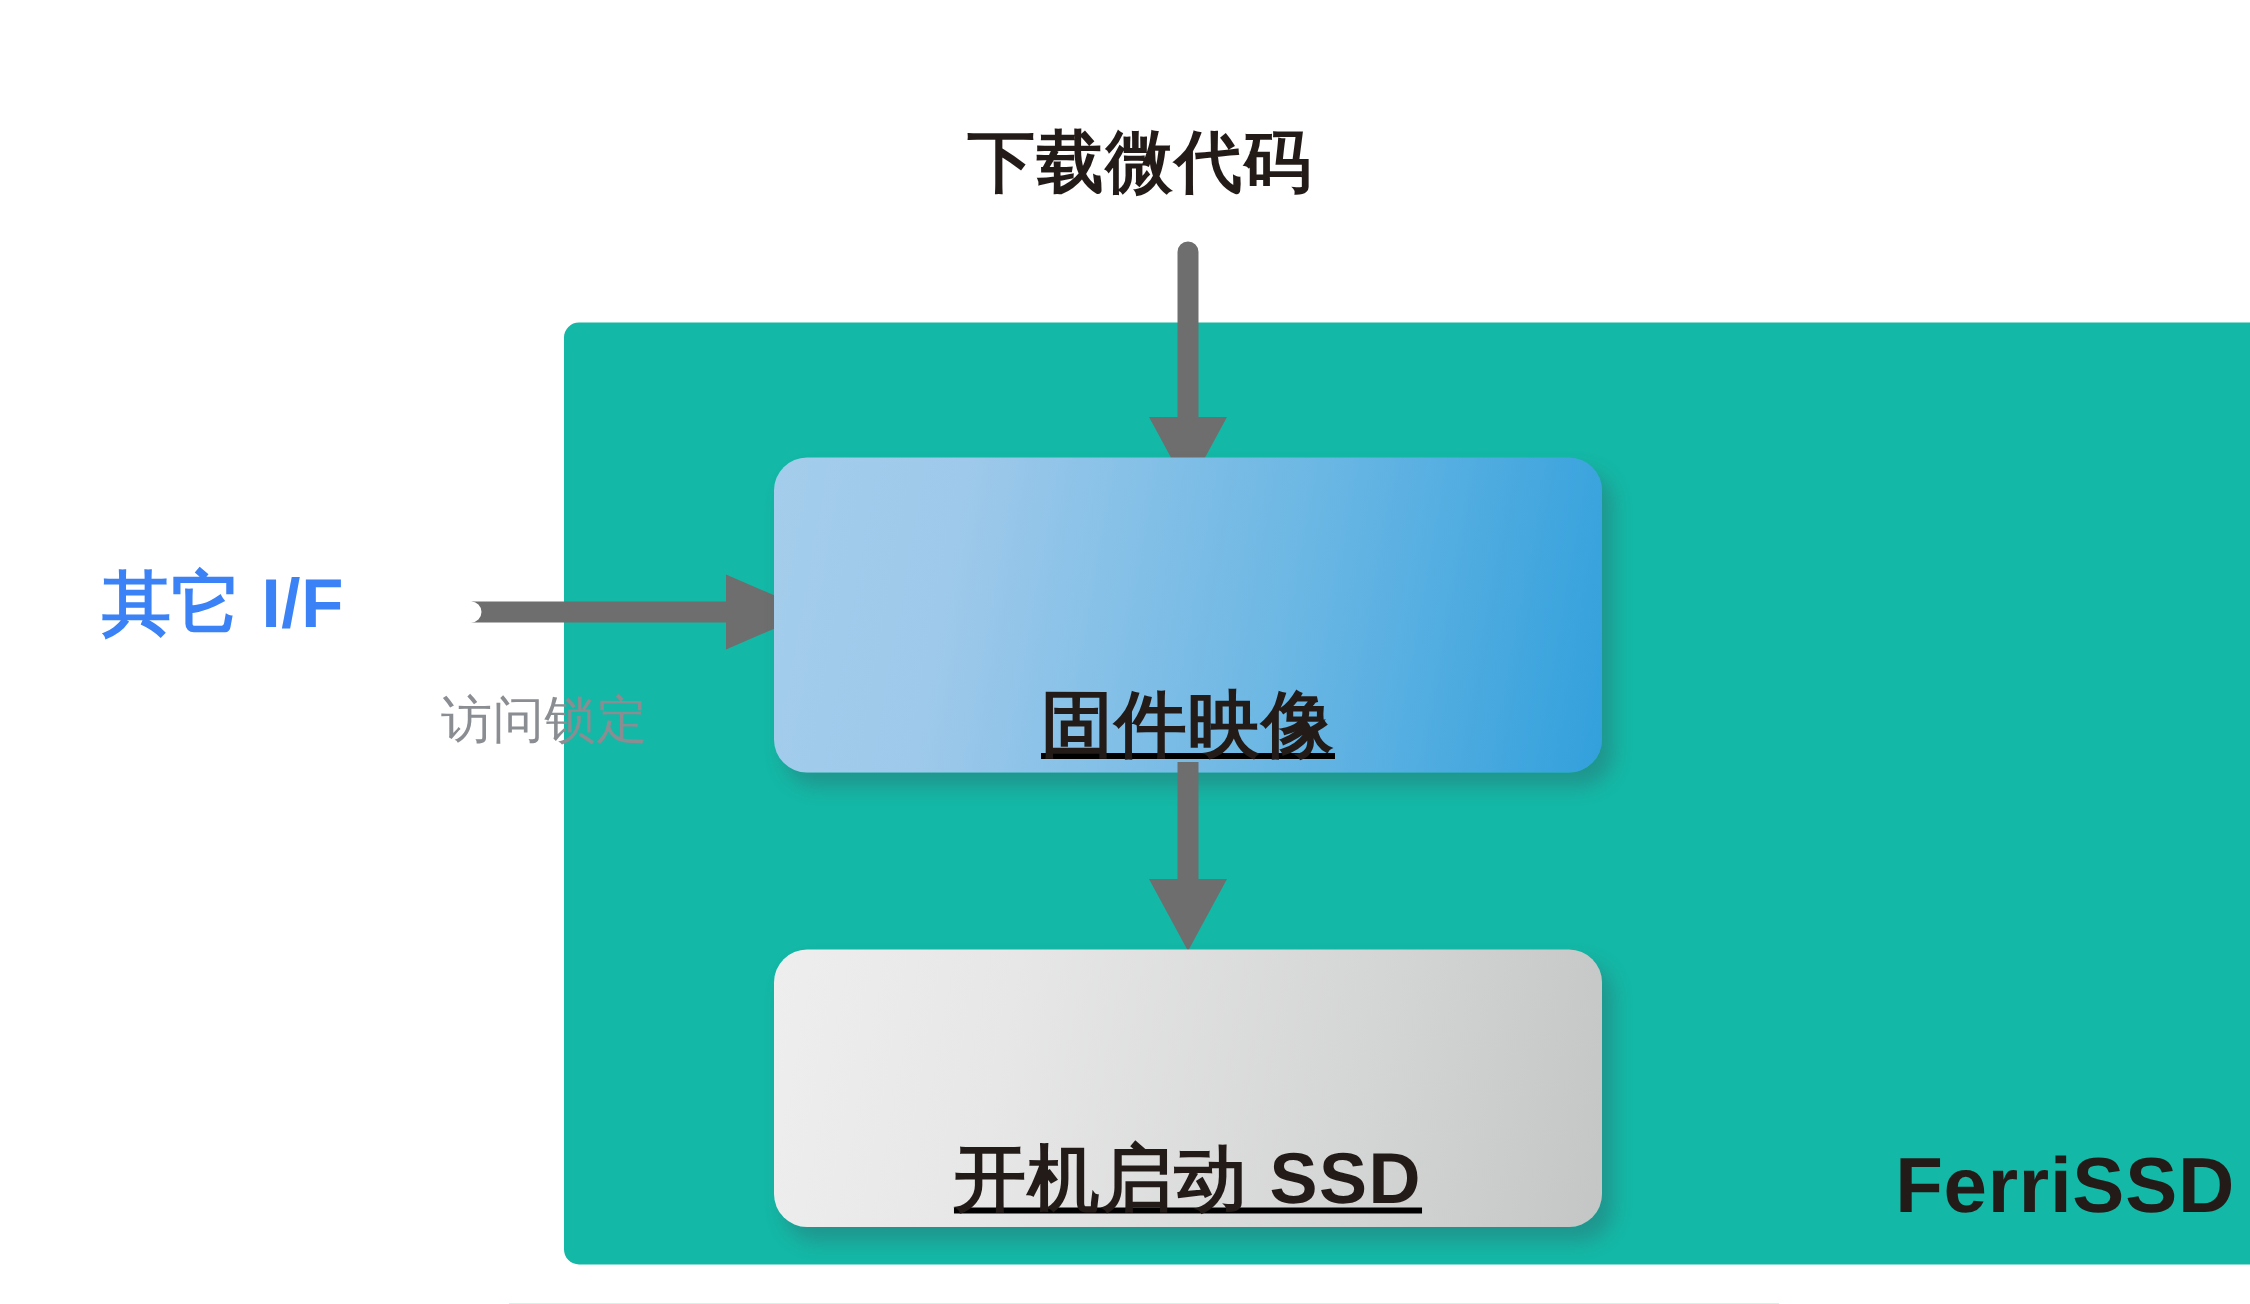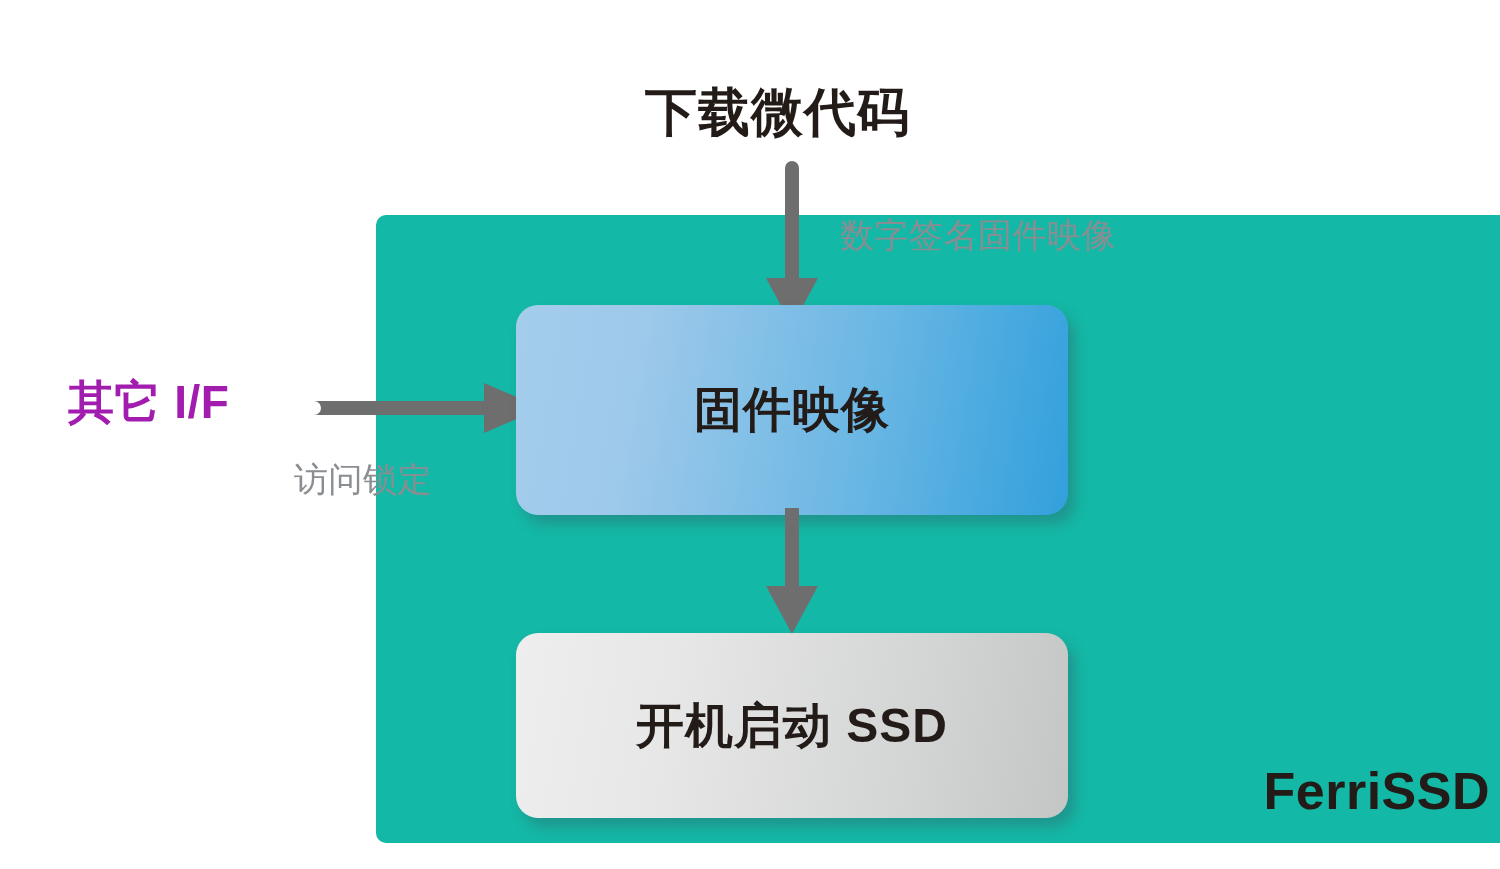--- a/index.html
+++ b/index.html
@@ -37,35 +37,35 @@
     color: #231b18;
     letter-spacing: 0.5px;
     white-space: nowrap;
   }
 
   
   #title-download-microcode {
     position: absolute;
     left: 645px;
     top: 78px;
-    font-size: 52px;
+    font-size: 45px;
     font-weight: bold;
     color: #231b18;
     letter-spacing: 1px;
     white-space: nowrap;
   }
 
   
   #label-other-if {
     position: absolute;
     left: 68px;
     top: 372px;
     font-size: 46px;
     font-weight: bold;
-    color: #a21caf;
+    color: #3b82f6;
     letter-spacing: 0.5px;
     white-space: nowrap;
   }
 
   
   .edge-caption {
     position: absolute;
     font-size: 34px;
     color: #8a8d91;
     white-space: nowrap;
@@ -73,23 +73,24 @@
   }
   #caption-signed-firmware { left: 840px; top: 213px; }
   #caption-access-lock     { left: 294px; top: 457px; }
   #caption-secure-boot     { left: 848px; top: 547px; }
 
   
   .node-box {
     position: absolute;
     border-radius: 22px;
     display: flex;
-    align-items: center;
+    align-items: flex-end;
     justify-content: center;
     box-shadow: 7px 9px 13px rgba(60,70,85,0.30);
+    text-decoration: underline;
   }
   #box-firmware-image {
     left: 516px;
     top: 305px;
     width: 552px;
     height: 210px;
     background: linear-gradient(100deg, #a4cdec 0%, #9ec9ea 22%, #6bb7e4 62%, #32a0dc 100%);
   }
   #box-boot-ssd {
     left: 516px;
@@ -139,21 +140,20 @@
   <div id="title-download-microcode">下载微代码</div>
 
   <div id="label-other-if">其它 I/F</div>
 
   <div class="arrow" id="arrow-download">
     <svg width="80" height="175" viewBox="0 0 80 175" xmlns="http://www.w3.org/2000/svg">
       <path d="M33 10 a7 7 0 0 1 14 0 L47 120 L66 120 L40 168 L14 120 L33 120 Z" fill="#6e6e6e"></path>
     </svg>
   </div>
 
-  <div class="edge-caption" id="caption-signed-firmware">数字签名固件映像</div>
 
   <div class="arrow" id="arrow-otherif">
     <svg width="240" height="56" viewBox="0 0 240 56" xmlns="http://www.w3.org/2000/svg">
       <path d="M8 21 a7 7 0 0 1 0 14 L178 35 L178 53 L236 28 L178 3 L178 21 Z" fill="#6e6e6e"></path>
     </svg>
   </div>
 
   <div class="edge-caption" id="caption-access-lock">访问锁定</div>
 
   <div class="node-box" id="box-firmware-image">

